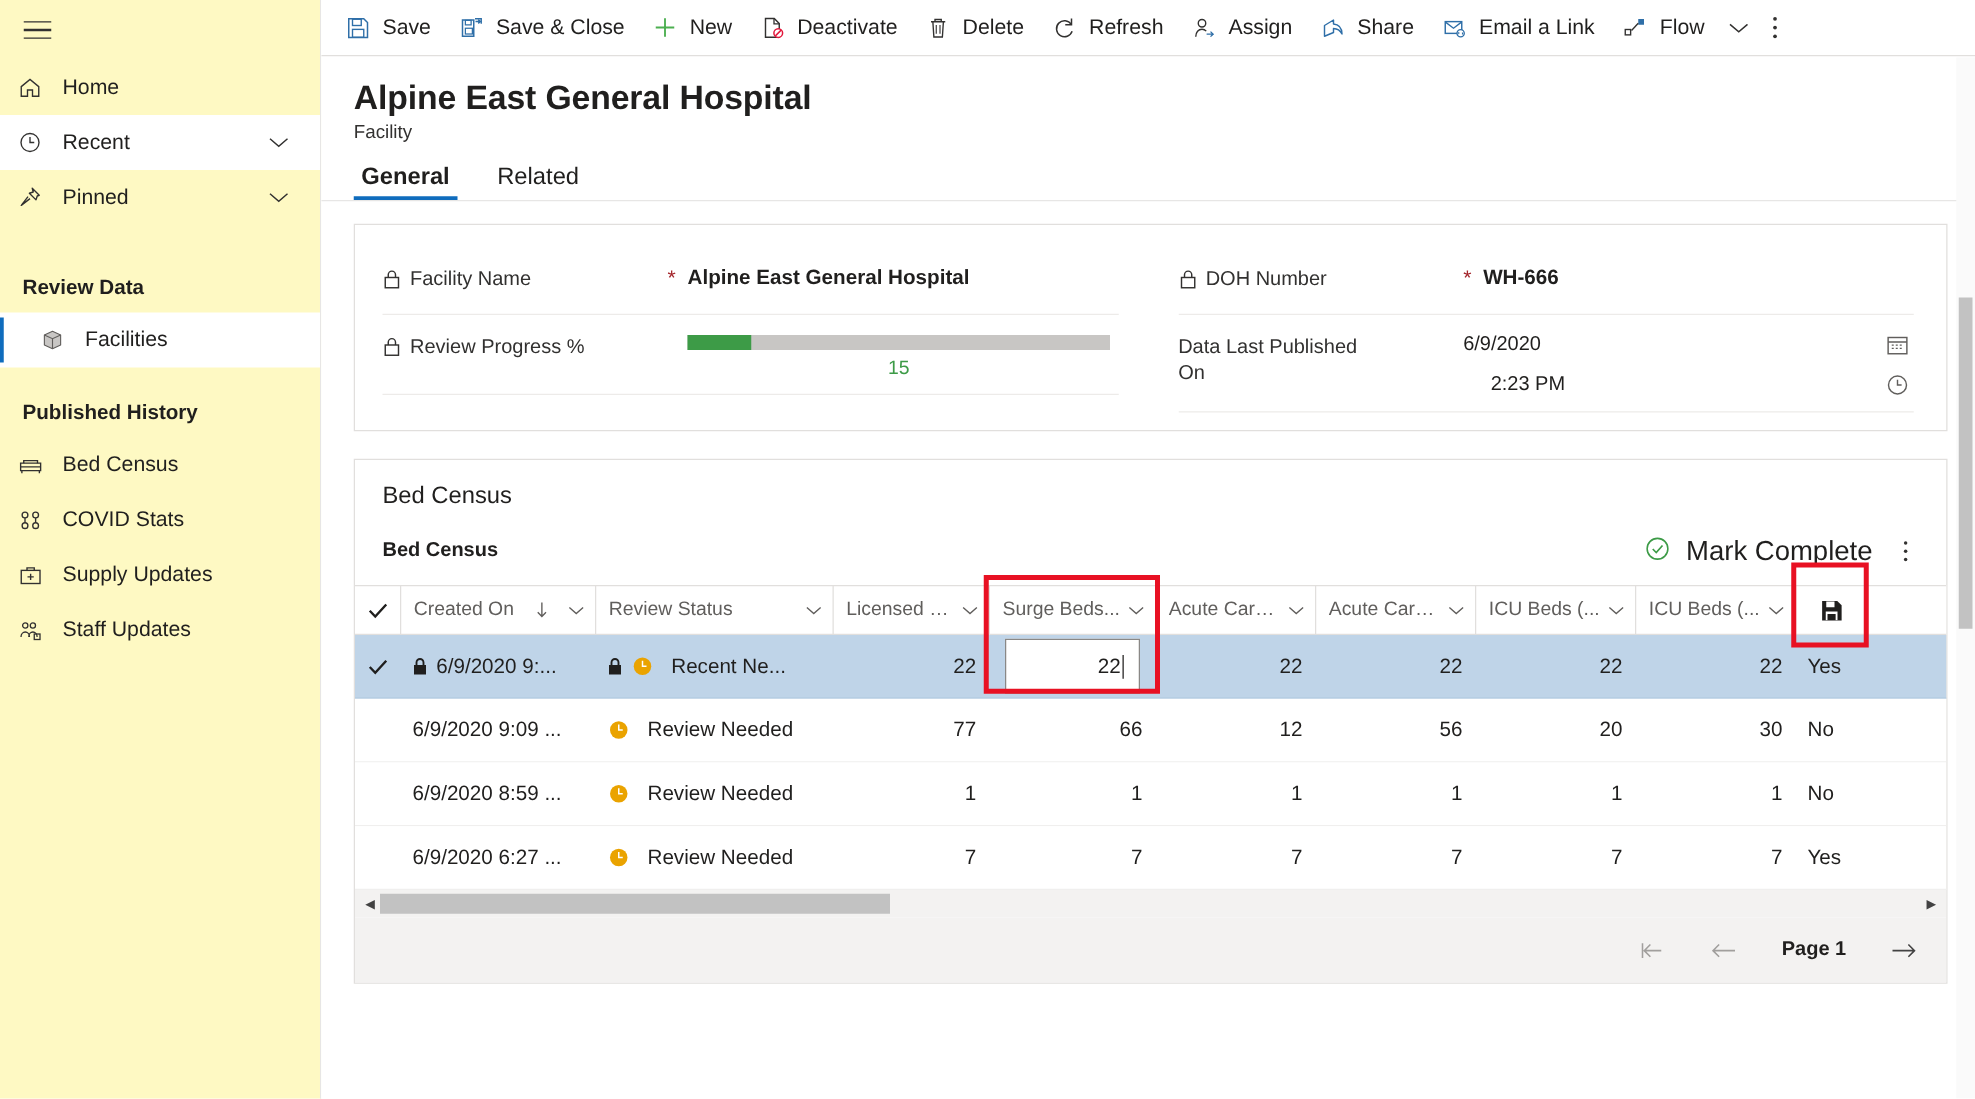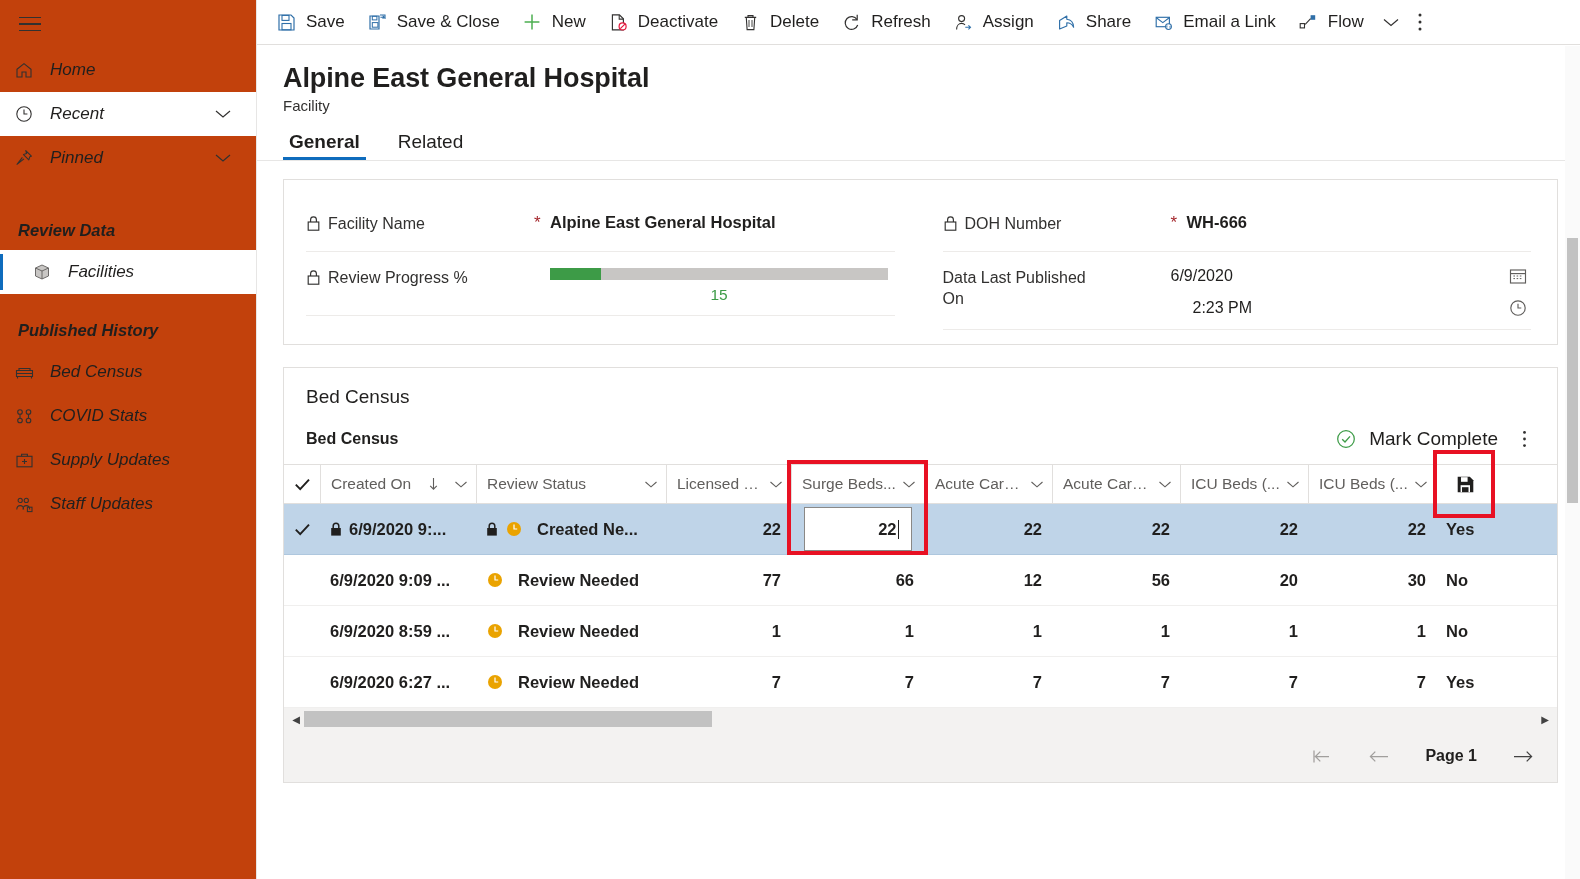--- a/index.html
+++ b/index.html
@@ -9,25 +9,24 @@
     overflow: hidden;
     font-family: "Liberation Sans", sans-serif;
     background: #ffffff;
     color: #201f1e;
   }
   .app { position: relative; width: 1580px; height: 879px; display: flex; }
 
   
   .sidebar {
     width: 257px; height: 879px;
-    background: #c2410c;
+    background: #fef9c3;
     border-right: 1px solid #e7e6e5;
     flex: 0 0 257px;
     position: relative;
-    font-style: italic;
   }
   .hamburger {
     width: 48px; height: 48px;
     display: flex; flex-direction: column;
     align-items: center; justify-content: center;
     gap: 5px; margin-left: 6px; cursor: pointer;
   }
   .hamburger span { display:block; width: 22px; height: 1.6px; background: #323130; }
 
   .nav-item {
@@ -137,21 +136,21 @@
   
   .sect-card { border:1px solid #e1dfdd; margin-top: 22px; background:#fff; }
   .sect-title { font-size: 19px; color:#201f1e; padding: 18px 0 0 22px; }
   .subgrid-head {
     display:flex; align-items:center; justify-content: space-between;
     padding: 16px 18px 10px 22px;
   }
   .subgrid-title { font-size: 16px; font-weight: 700; color:#201f1e; }
   .subgrid-actions { display:flex; align-items:center; gap: 4px;}
   .mark-complete {
-    display:flex; align-items:flex-end; gap:12px; font-size:19px; color:#201f1e;
+    display:flex; align-items:flex-start; gap:12px; font-size:22px; color:#201f1e;
     cursor:pointer; padding: 4px 8px;
   }
   .kebab { padding: 2px 12px; cursor:pointer; display:flex; align-items:center;}
 
   
   .grid { position: relative; }
   .grid-head {
     display:flex; align-items:center; height: 40px;
     border-top: 1px solid #e1dfdd; border-bottom: 1px solid #e1dfdd;
     background:#fff; font-size: 15.5px; color:#605e5c;
@@ -164,21 +163,20 @@
     white-space: nowrap; cursor:pointer; position:relative;
     justify-content: space-between; gap: 6px; text-align: right;
   }
   .gh .lbl { overflow:hidden; text-overflow: ellipsis; }
   .gh .sortarrow { font-size: 14px; color:#605e5c; margin-left: 2px;}
 
   .grow {
     display:flex; height: 51px;
     border-bottom: 1px solid #f0efee; font-size: 16.5px; color:#201f1e;
     background:#fff;
-    font-weight:bold;
   }
   .grow.sel { background:#bfd4e8; border-bottom: 1px solid #aec7de;}
   .gc-check { width:36px; flex:0 0 36px; display:flex; align-items:center; justify-content:center; font-size: 17px;}
   .gc { display:flex; align-items:center; padding: 0 10px; white-space:nowrap; overflow:hidden;}
   .gc.num { justify-content:flex-end; }
   .gc.leftpad { gap: 7px; }
   .lockico { display:inline-flex; align-items:center;}
   .clockico { display:inline-flex; align-items:center;}
 
   .cell-edit {
@@ -708,21 +706,21 @@
                     <rect x="1.2" y="6" width="9.6" height="7.6" fill="#201f1e"></rect>
                     <path d="M3.2 6V4a2.8 2.8 0 0 1 5.6 0v2" fill="none" stroke="#201f1e" stroke-width="1.5"></path>
                   </svg>
               </span>
               <span class="clockico">
                 <svg width="18" height="18" viewBox="0 0 18 18">
                     <circle cx="9" cy="9" r="7" fill="#eaa300"></circle>
                     <path d="M9 4.6V9h3.2" stroke="#fff" stroke-width="1.2" fill="none"></path>
                   </svg>
               </span>
-              <span style="margin-left:7px;">Created Ne...</span>
+              <span style="margin-left:7px;">Recent Ne...</span>
             </div>
             <div class="gc num" style="width:125px;flex:0 0 125px;">22</div>
             <div class="gc" style="width:133px;flex:0 0 133px;justify-content:center;">
               <div class="cell-edit">
                 <span>22</span>
                   <span class="caret"></span>
               </div>
             </div>
             <div class="gc num" style="width:128px;flex:0 0 128px;">22</div>
             <div class="gc num" style="width:128px;flex:0 0 128px;">22</div>

